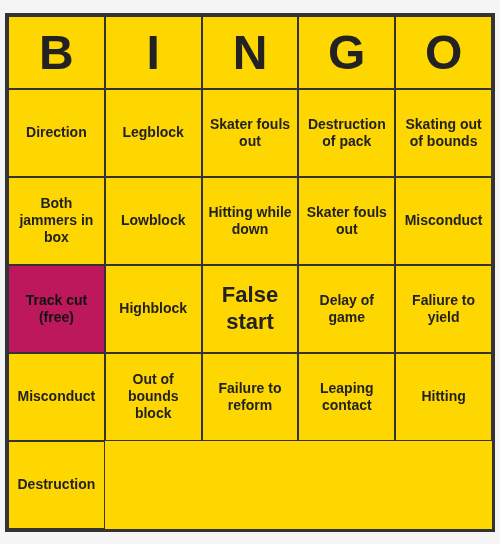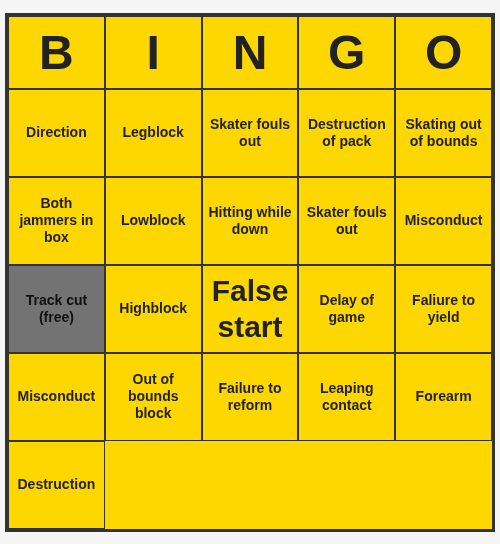--- a/index.html
+++ b/index.html
@@ -41,25 +41,25 @@
       align-items: center;
       justify-content: center;
       text-align: center;
       padding: 6px 4px;
       font-size: 14px;
       font-weight: bold;
       color: #222;
       line-height: 1.2;
     }
     .bingo-cell.free {
-      background: #737373;
+      background: #be185d;
       color: #111;
     }
     .bingo-cell.large-text {
-      font-size: 30px;
+      font-size: 22px;
     }
   </style>
 </head>
 <body>
 
 <div class="bingo-card">
   <div class="bingo-header">
   <div class="bingo-letter">B</div>
       <div class="bingo-letter">I</div>
       <div class="bingo-letter">N</div>
@@ -79,16 +79,16 @@
       <div class="bingo-cell">Misconduct</div>
       <div class="bingo-cell free">Track cut (free)</div>
       <div class="bingo-cell">Highblock</div>
       <div class="bingo-cell large-text">False start</div>
       <div class="bingo-cell">Delay of game</div>
       <div class="bingo-cell">Faliure to yield</div>
       <div class="bingo-cell">Misconduct</div>
       <div class="bingo-cell">Out of bounds block</div>
       <div class="bingo-cell">Failure to reform</div>
       <div class="bingo-cell">Leaping contact</div>
-      <div class="bingo-cell">Forearm</div>
+      <div class="bingo-cell">Hitting</div>
       <div class="bingo-cell">Destruction</div>
     </div>
 </div>
 
 </body></html>

